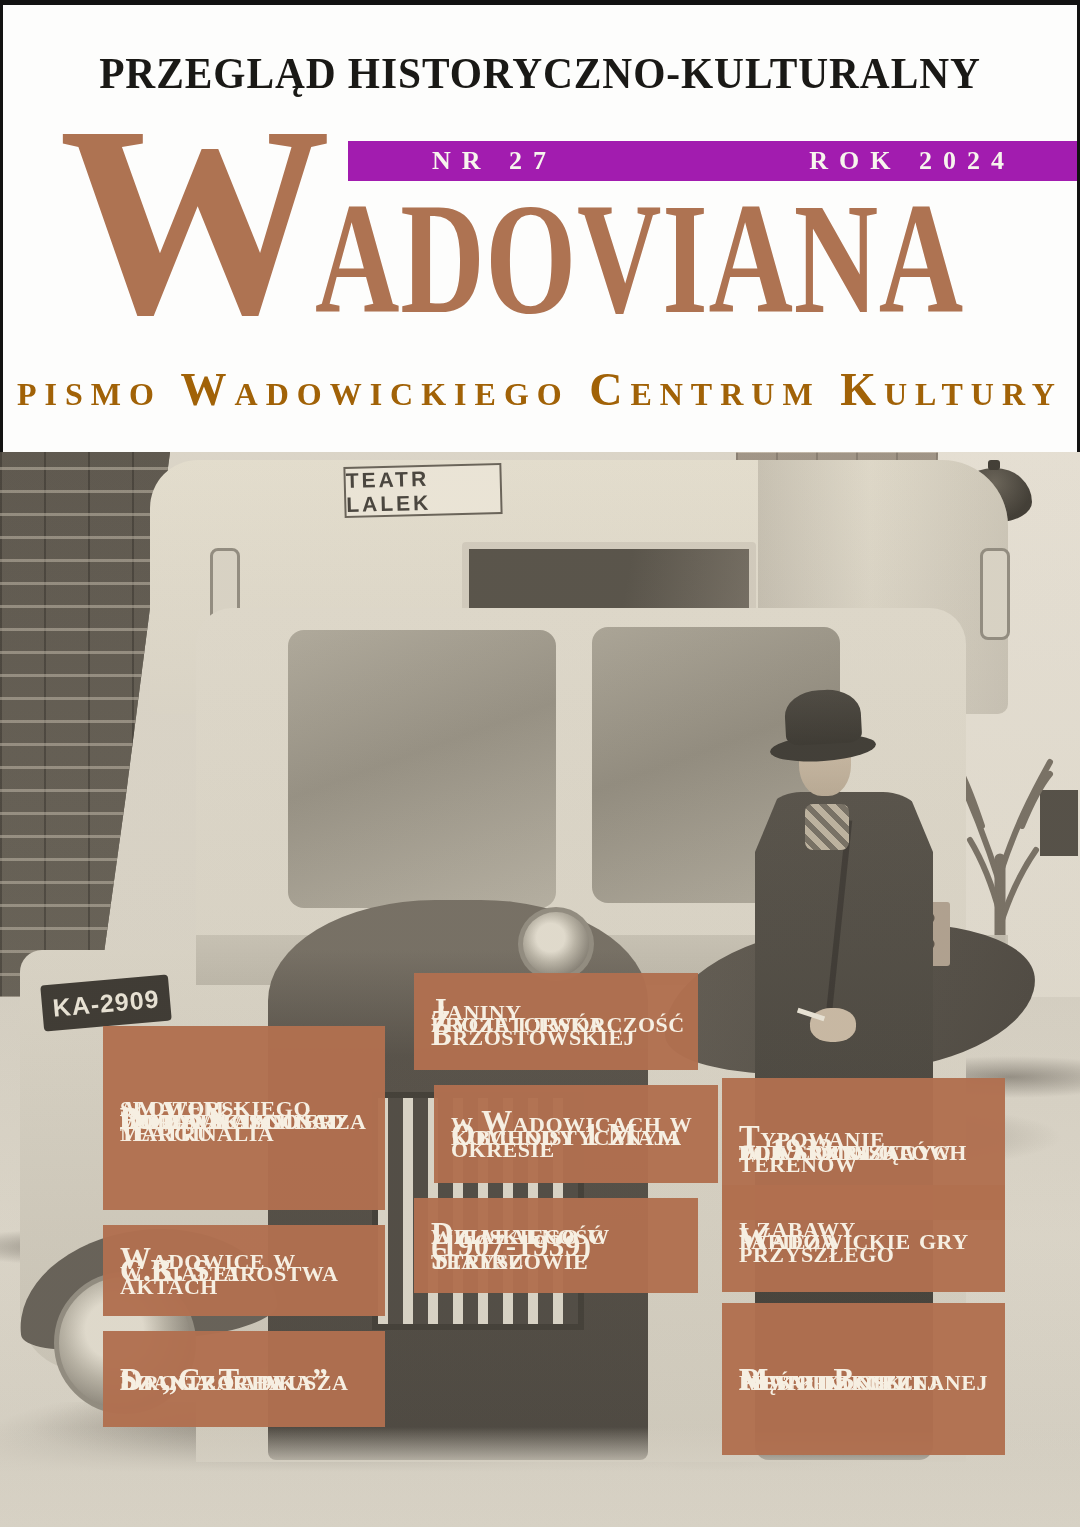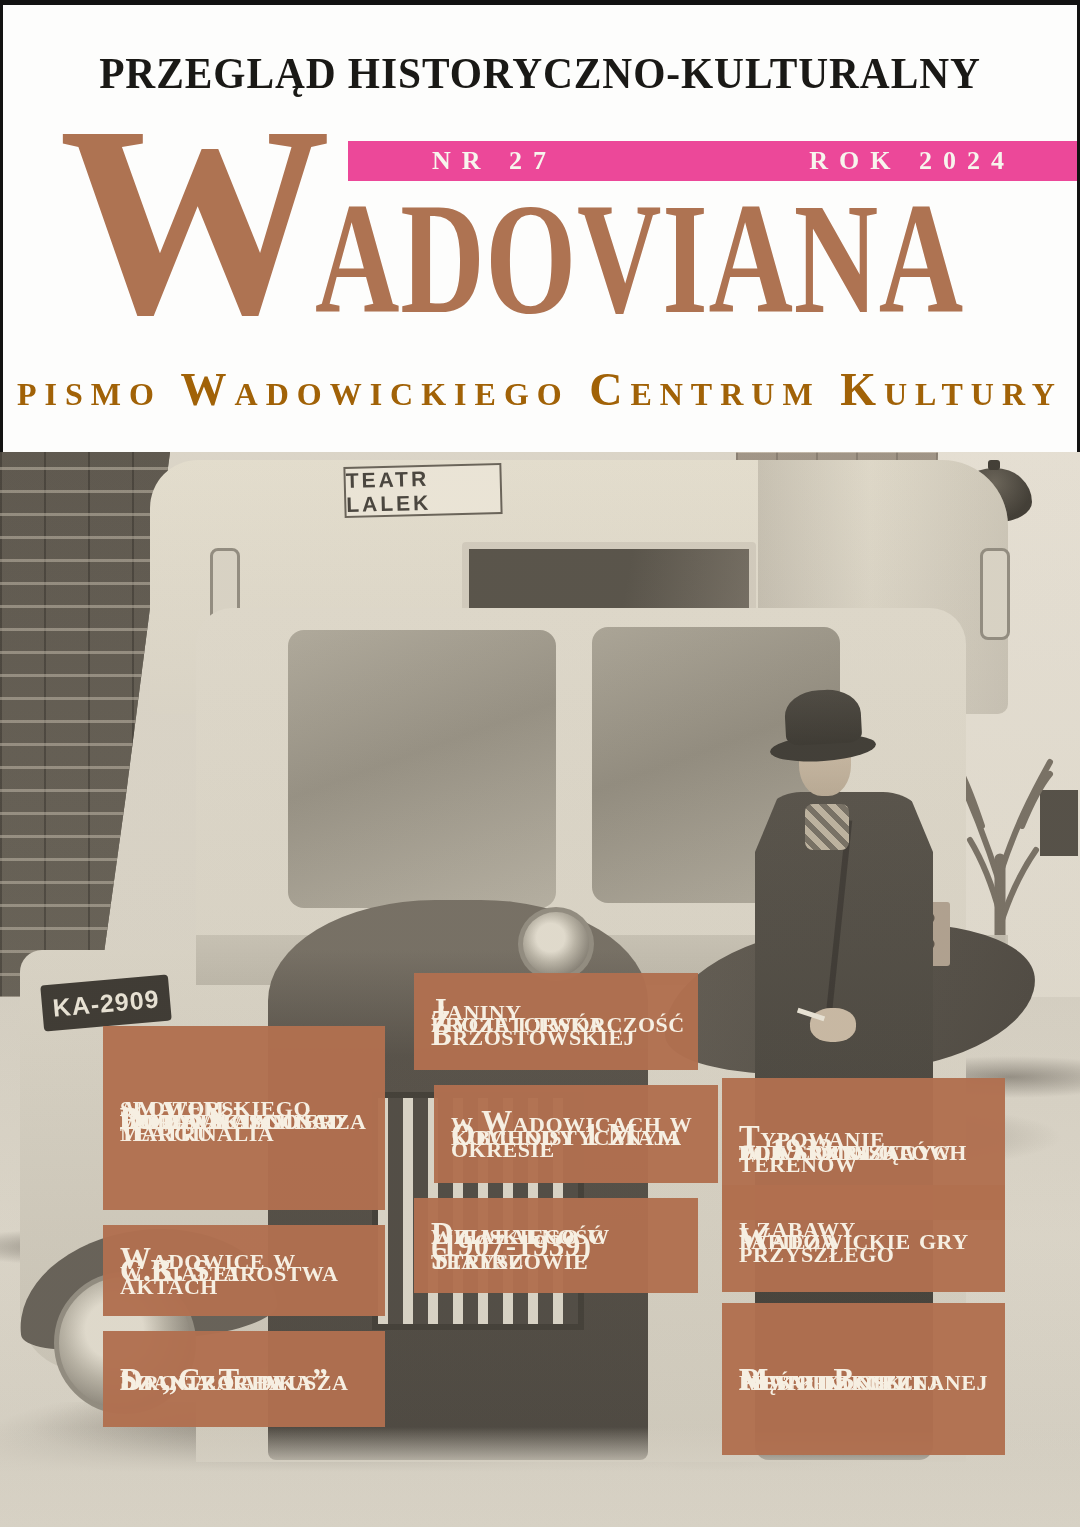--- a/index.html
+++ b/index.html
@@ -5,21 +5,21 @@
   html,body{margin:0;padding:0;background:#444;}
   .page{position:relative;width:1080px;height:1527px;margin:0 auto;background:#fdfdfc;
         overflow:hidden;font-family:"Liberation Serif",serif;}
 
   
   .hdr{position:absolute;left:0;top:0;width:1080px;height:452px;background:#fdfdfc;
        border-top:5px solid #121212;border-left:3px solid #121212;border-right:3px solid #121212;
        box-sizing:border-box;z-index:5;}
   .journal{position:absolute;top:42px;left:0;width:100%;text-align:center;color:#1a1916;
            font-weight:700;font-size:45px;letter-spacing:1px;transform:scaleX(.92);white-space:nowrap;}
-  .issuebar{position:absolute;left:345px;right:0;top:136px;height:40px;background:#ec4899;
+  .issuebar{position:absolute;left:345px;right:0;top:136px;height:40px;background:#a21caf;
             color:#f7f5ed;display:flex;align-items:center;font-weight:700;font-size:26px;
             letter-spacing:11px;z-index:2;}
   .issuebar .nr{margin-left:84px;}
   .issuebar .rok{margin-left:auto;margin-right:62px;}
   .wado{position:absolute;left:56px;top:80px;line-height:1;color:#ae7352;white-space:nowrap;z-index:3;}
   .wado .wi{font-size:272px;font-weight:700;}
   .wado .wr{display:inline-block;font-size:158px;font-weight:700;letter-spacing:1px;
             transform:scaleX(.74);transform-origin:0 100%;margin-left:-16px;}
   .publine{position:absolute;top:358px;left:0;width:100%;text-align:center;color:#a16207;
            font-variant:small-caps;font-weight:700;font-size:46px;letter-spacing:8px;white-space:nowrap;}

